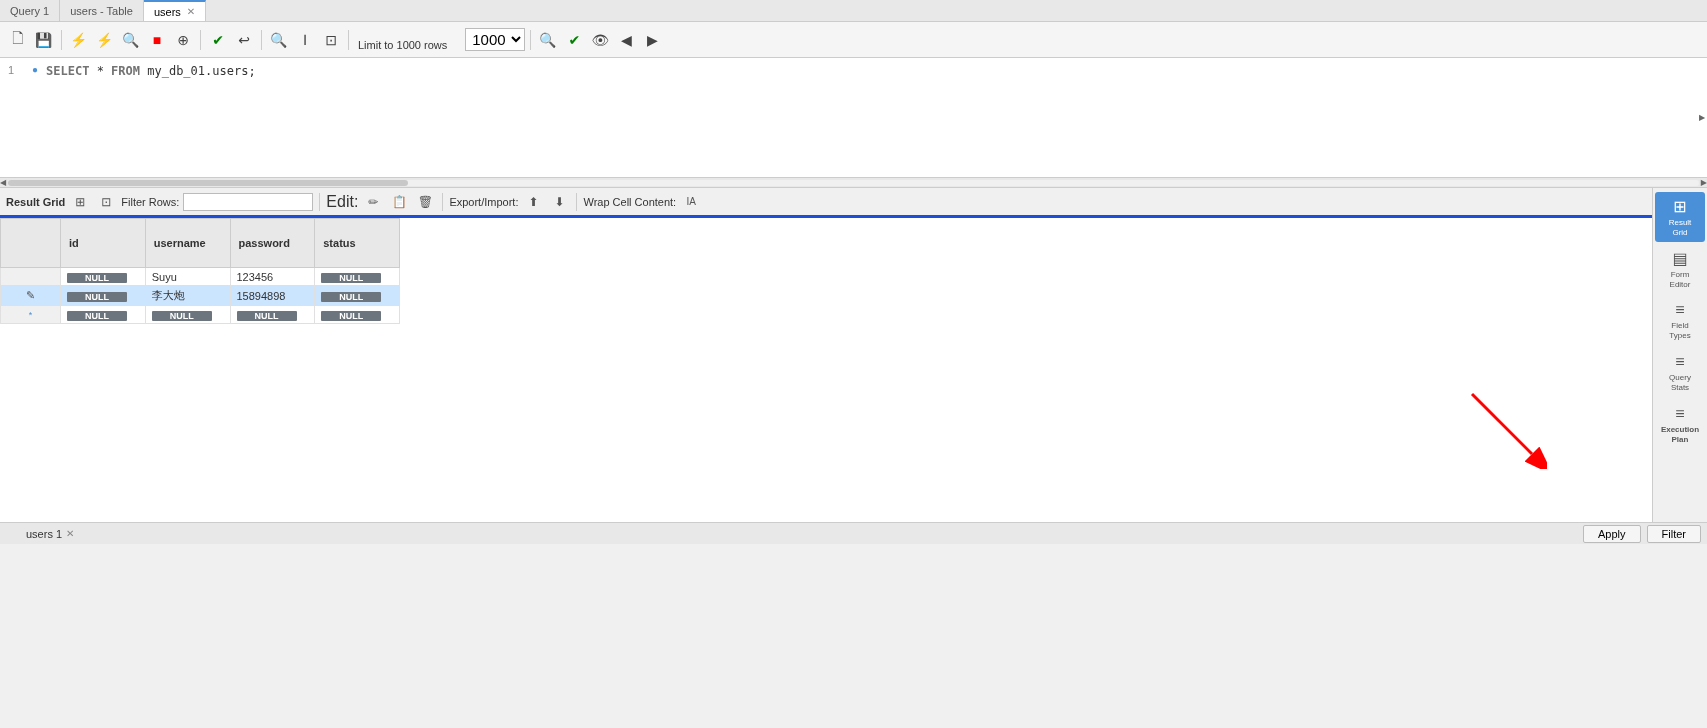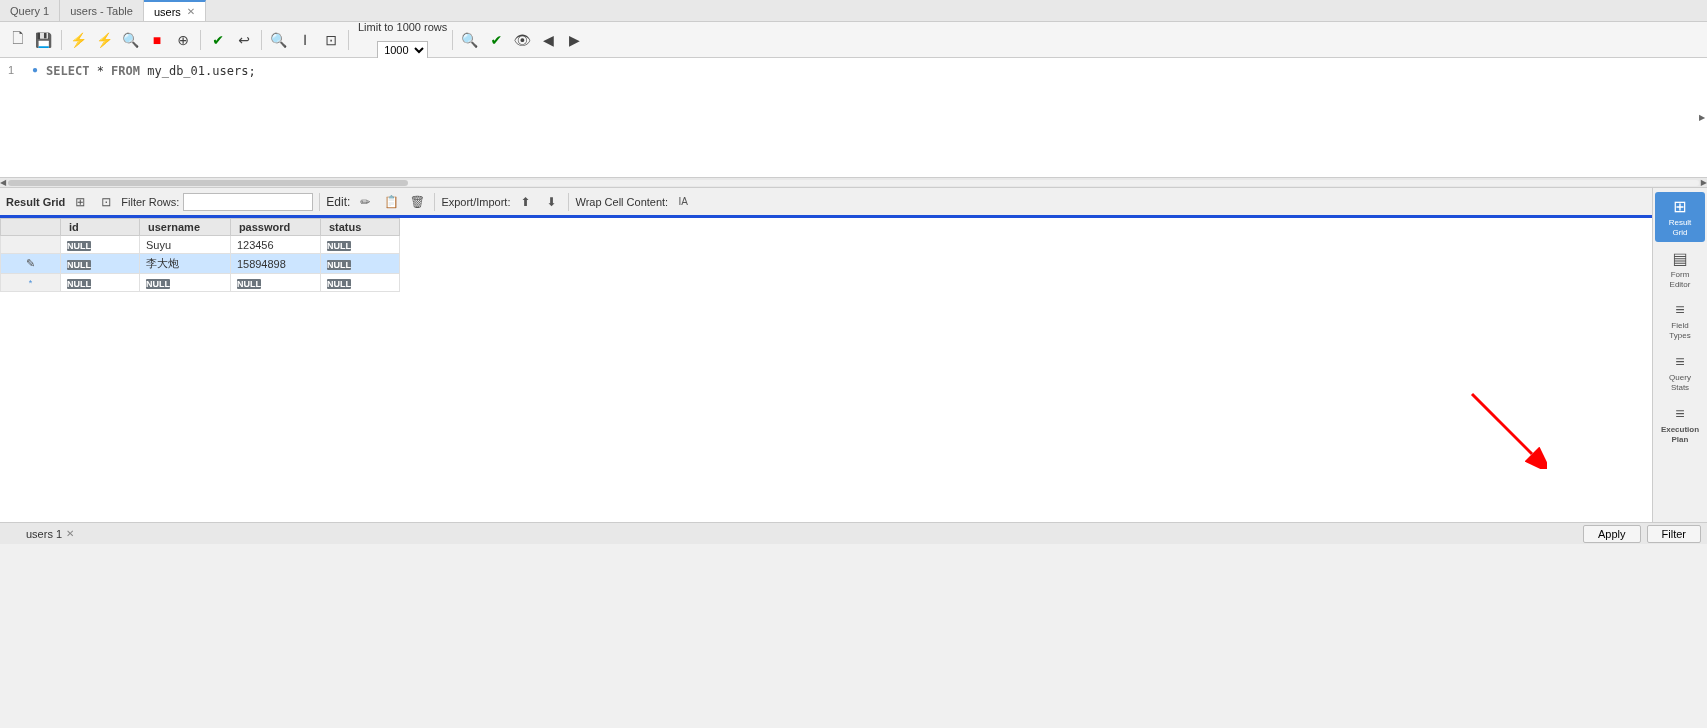--- a/index.html
+++ b/index.html
@@ -54,24 +54,23 @@
       justify-content: center;
       cursor: pointer;
       border: 1px solid transparent;
       border-radius: 2px;
       font-size: 14px;
       color: #444;
     }
     .toolbar-separator { width: 1px; height: 20px; background: #ccc; margin: 0 3px; }
     .limit-select {
       display: flex;
-      align-items: center;
-      gap: 8px;
+      align-items: flex-end;
+      gap: 18px;
       margin-left: 4px;
-      flex-direction: column;
     }
     .limit-select select {
       font-size: 11px;
       padding: 1px 2px;
       border: 1px solid #bbb;
       background: #fff;
     }
     .sql-line {
       display: flex;
       align-items: flex-start;
@@ -147,42 +146,42 @@
       background: #fff;
     }
     .data-table {
       border-collapse: collapse;
       font-size: 11px;
       min-width: 400px;
     }
     .data-table th {
       background: #e8e8e8;
       border: 1px solid #ccc;
-      padding: 2px 8px;
+      padding: 18px 8px;
       text-align: left;
       font-weight: bold;
       font-size: 11px;
       white-space: nowrap;
       min-width: 60px;
       margin-left: 8px;
     }
     .data-table td {
       border: 1px solid #e0e0e0;
       padding: 2px 6px;
       white-space: nowrap;
       height: 18px;
       font-size: 11px;
     }
     .data-table tr:nth-child(even) td { background: #f9f9f9; }
     .data-table tr.selected td { background: #cce5ff; }
     .null-badge {
       background: #6c757d;
       color: #fff;
       font-size: 9px;
-      padding: 0 0;
+      padding: 0 18px;
       border-radius: 1px;
       font-weight: bold;
     }
     .row-indicator {
       width: 14px;
       background: #f0f0f0;
       border-right: 1px solid #ccc;
       text-align: center;
       padding: 0;
     }
@@ -285,21 +284,21 @@
     <div class="toolbar-separator"></div>
     <div class="toolbar-btn" title="Commit" style="color:green;">✔</div>
     <div class="toolbar-btn" title="Rollback">↩</div>
     <div class="toolbar-separator"></div>
     <div class="toolbar-btn" title="Search">🔍</div>
     <div class="toolbar-btn">Ⅰ</div>
     <div class="toolbar-btn">⊡</div>
     <div class="toolbar-separator"></div>
     <div class="limit-select">
       <span style="font-size:11px;">Limit to 1000 rows</span>
-      <select style="font-size:11px;">
+      <select style="font-size:15px;">
         <option>1000</option>
         <option>500</option>
         <option>200</option>
       </select>
     </div>
     <div class="toolbar-separator"></div>
     <div class="toolbar-btn">🔍</div>
     <div class="toolbar-btn" style="color:green;">✔</div>
     <div class="toolbar-btn">👁</div>
     <div class="toolbar-btn">◀</div>
@@ -331,21 +330,21 @@
   <div class="main-area" style="flex:1; overflow:hidden; position:relative;">
     <div class="result-area">
 
       <div class="result-toolbar">
         <span class="result-toolbar-label">Result Grid</span>
         <div class="result-toolbar-btn">⊞</div>
         <div class="result-toolbar-btn">⊡</div>
         <span style="font-size:11px;">Filter Rows:</span>
         <input type="text" class="filter-input" style="">
         <div class="result-toolbar-separator"></div>
-        <span style="font-size:12px;">Edit:</span>
+        <span style="font-size:16px;">Edit:</span>
         <div class="result-toolbar-btn">✏</div>
         <div class="result-toolbar-btn">📋</div>
         <div class="result-toolbar-btn">🗑</div>
         <div class="result-toolbar-separator"></div>
         <span style="font-size:11px;">Export/Import:</span>
         <div class="result-toolbar-btn">⬆</div>
         <div class="result-toolbar-btn">⬇</div>
         <div class="result-toolbar-separator"></div>
         <span style="font-size:11px;">Wrap Cell Content:</span>
         <div class="result-toolbar-btn" style="font-size:10px;">IA</div>

